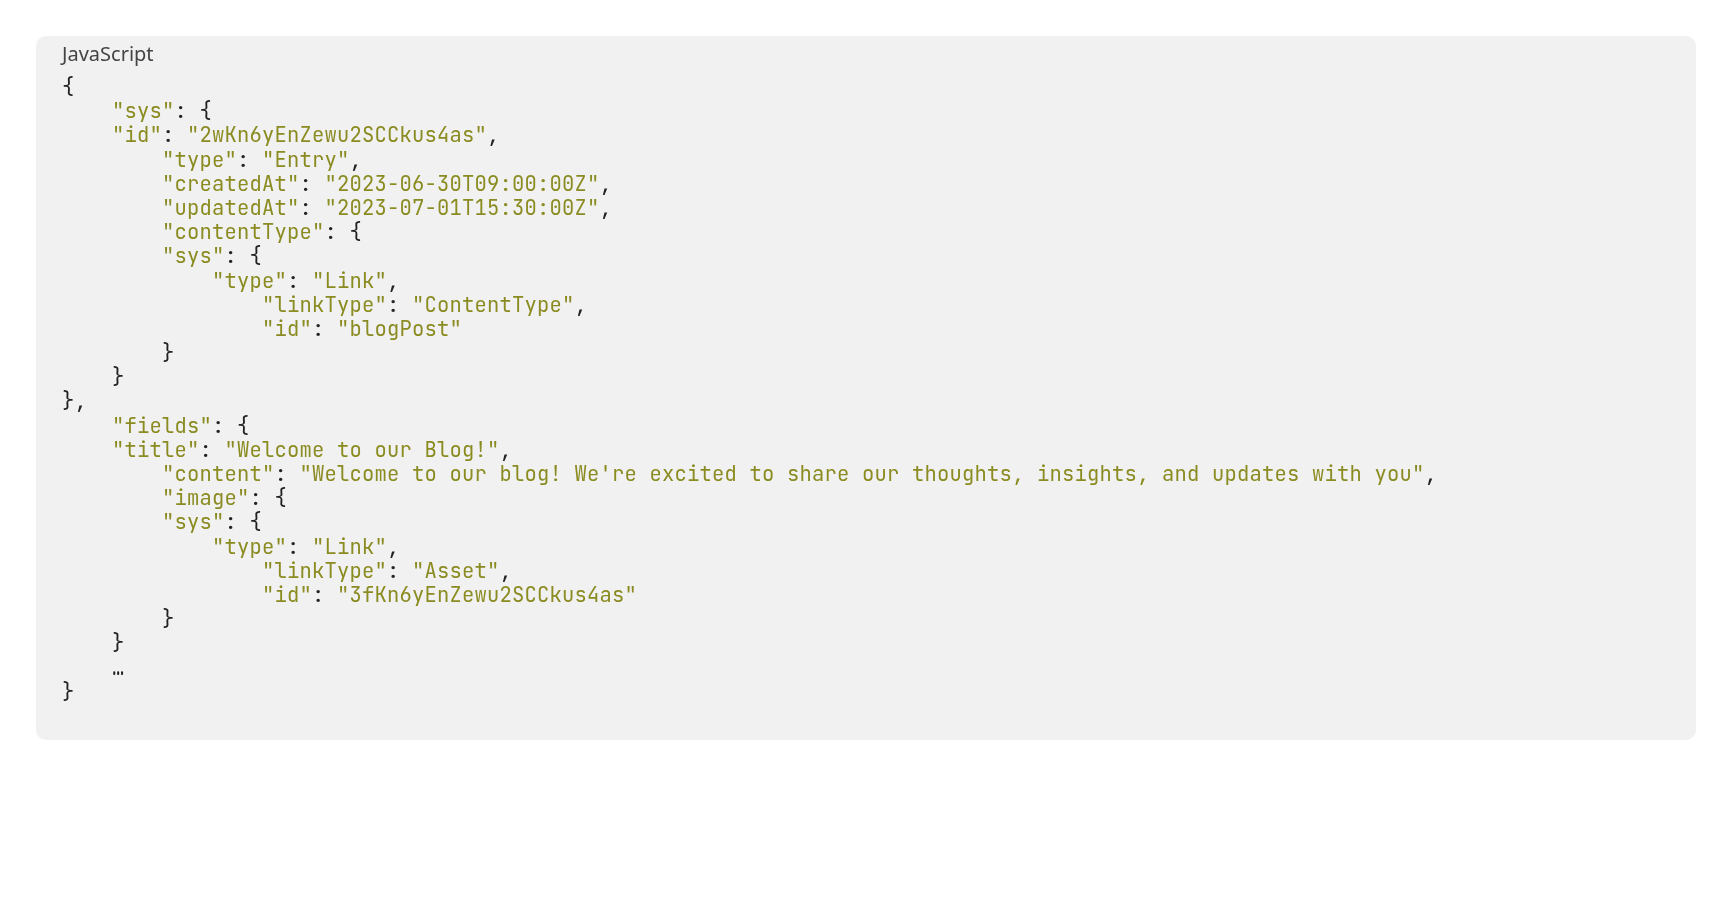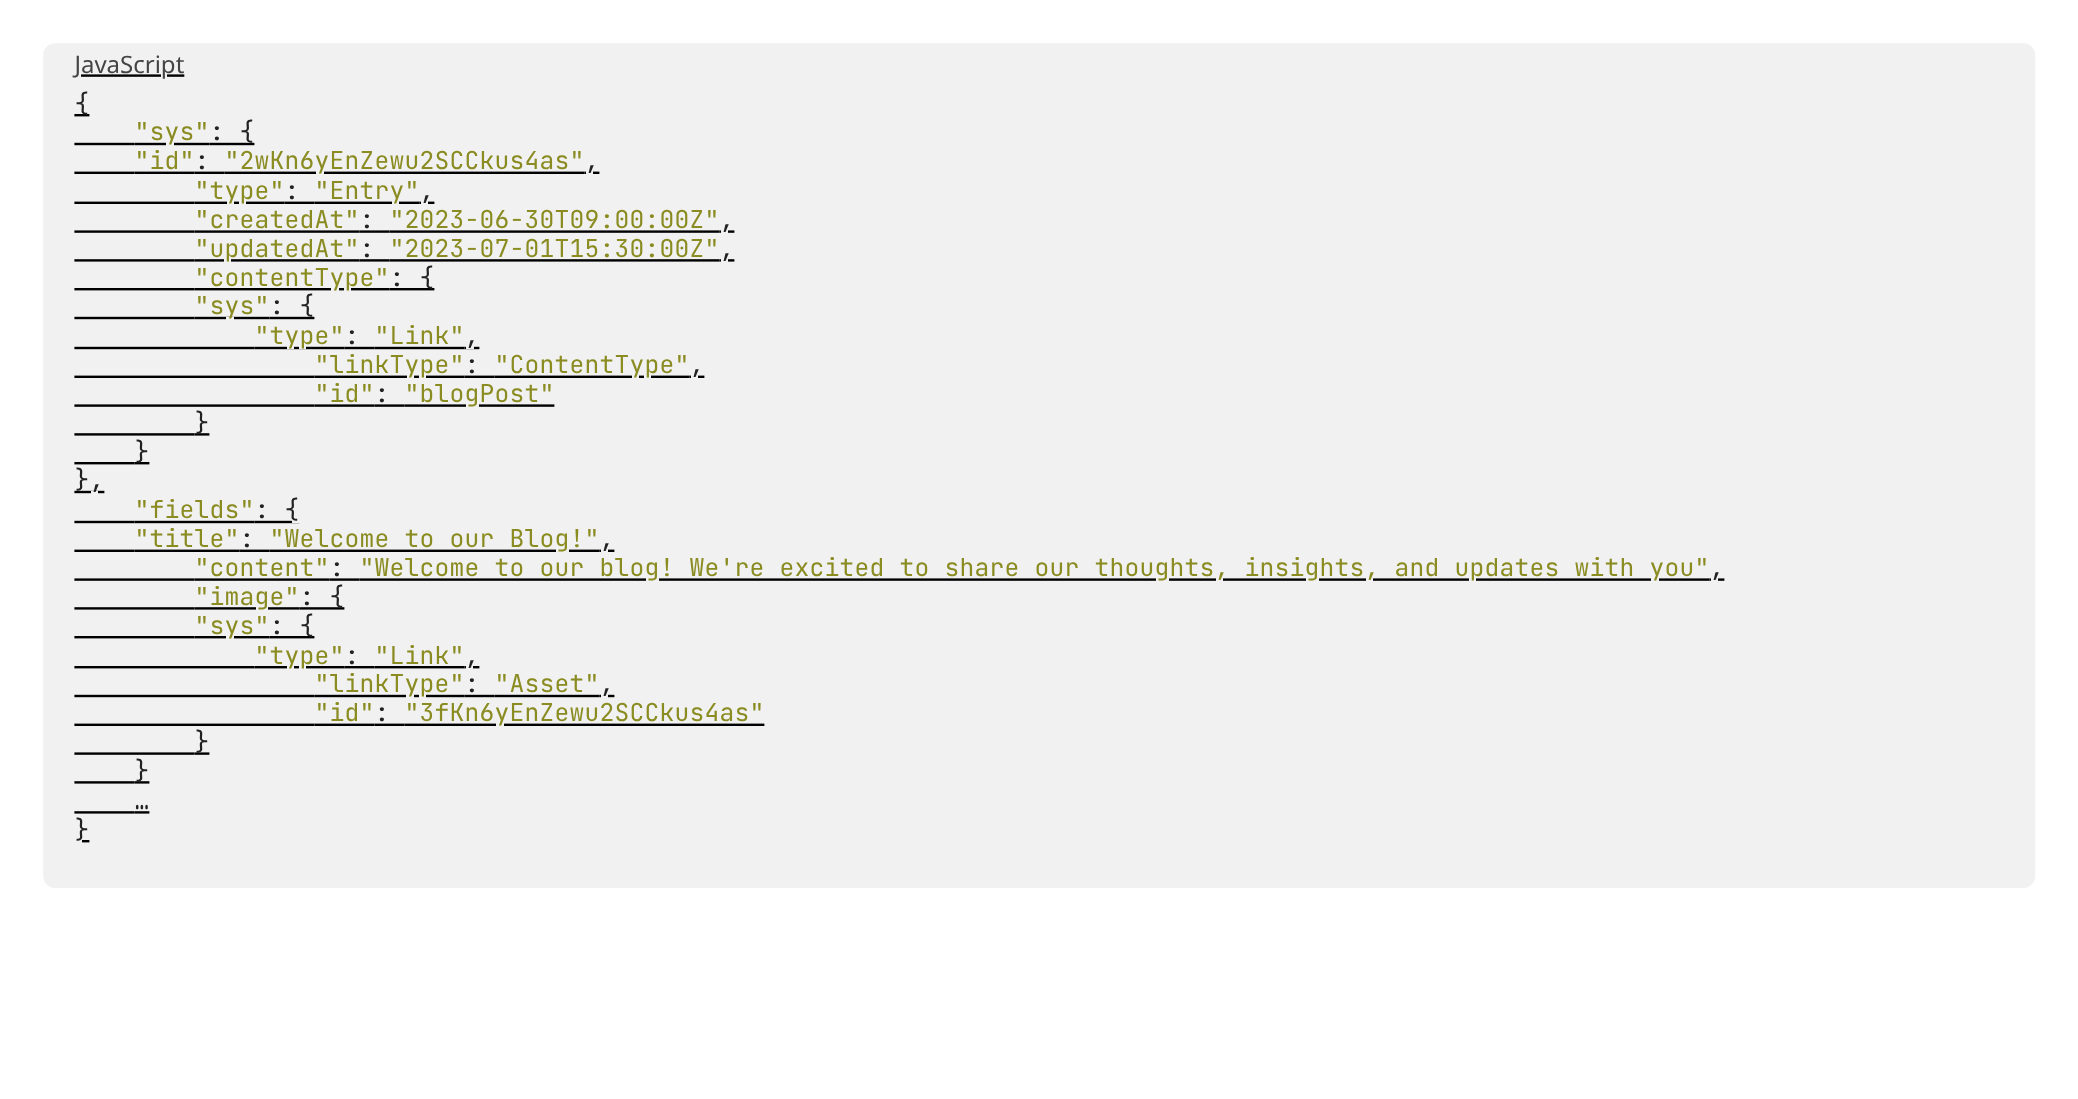--- a/index.html
+++ b/index.html
@@ -7,21 +7,20 @@
     margin: 0;
     background: #ffffff;
     font-family: -apple-system, BlinkMacSystemFont, "Segoe UI", system-ui, sans-serif;
     padding: 36px 36px 36px 36px;
   }
   .code-block {
     background: #f1f1f1;
     border-radius: 10px;
     padding: 4px 26px 36px 26px;
     width: 100%;
-    text-decoration: underline;
   }
   .lang-label {
     font-family: -apple-system, BlinkMacSystemFont, "Segoe UI", system-ui, sans-serif;
     font-size: 20px;
     color: #444;
     margin-bottom: 8px;
   }
   pre {
     margin: 0;
     font-family: "JetBrains Mono", "Fira Code", ui-monospace, Menlo, Consolas, monospace;

